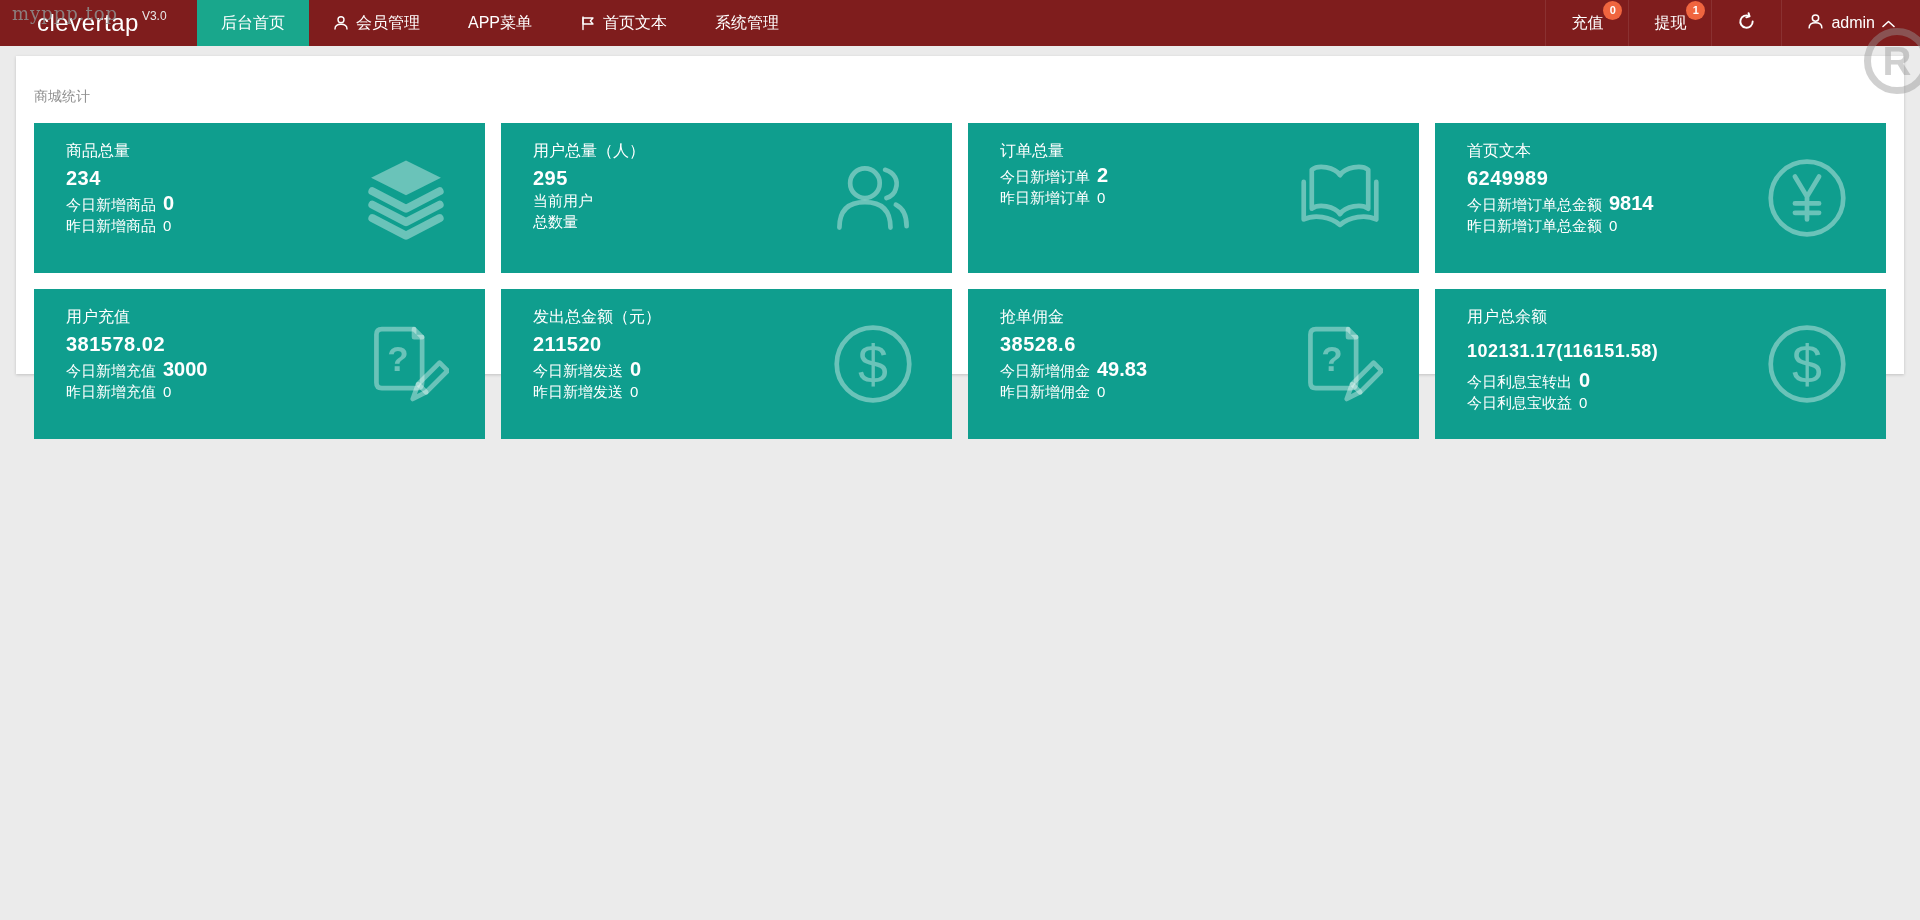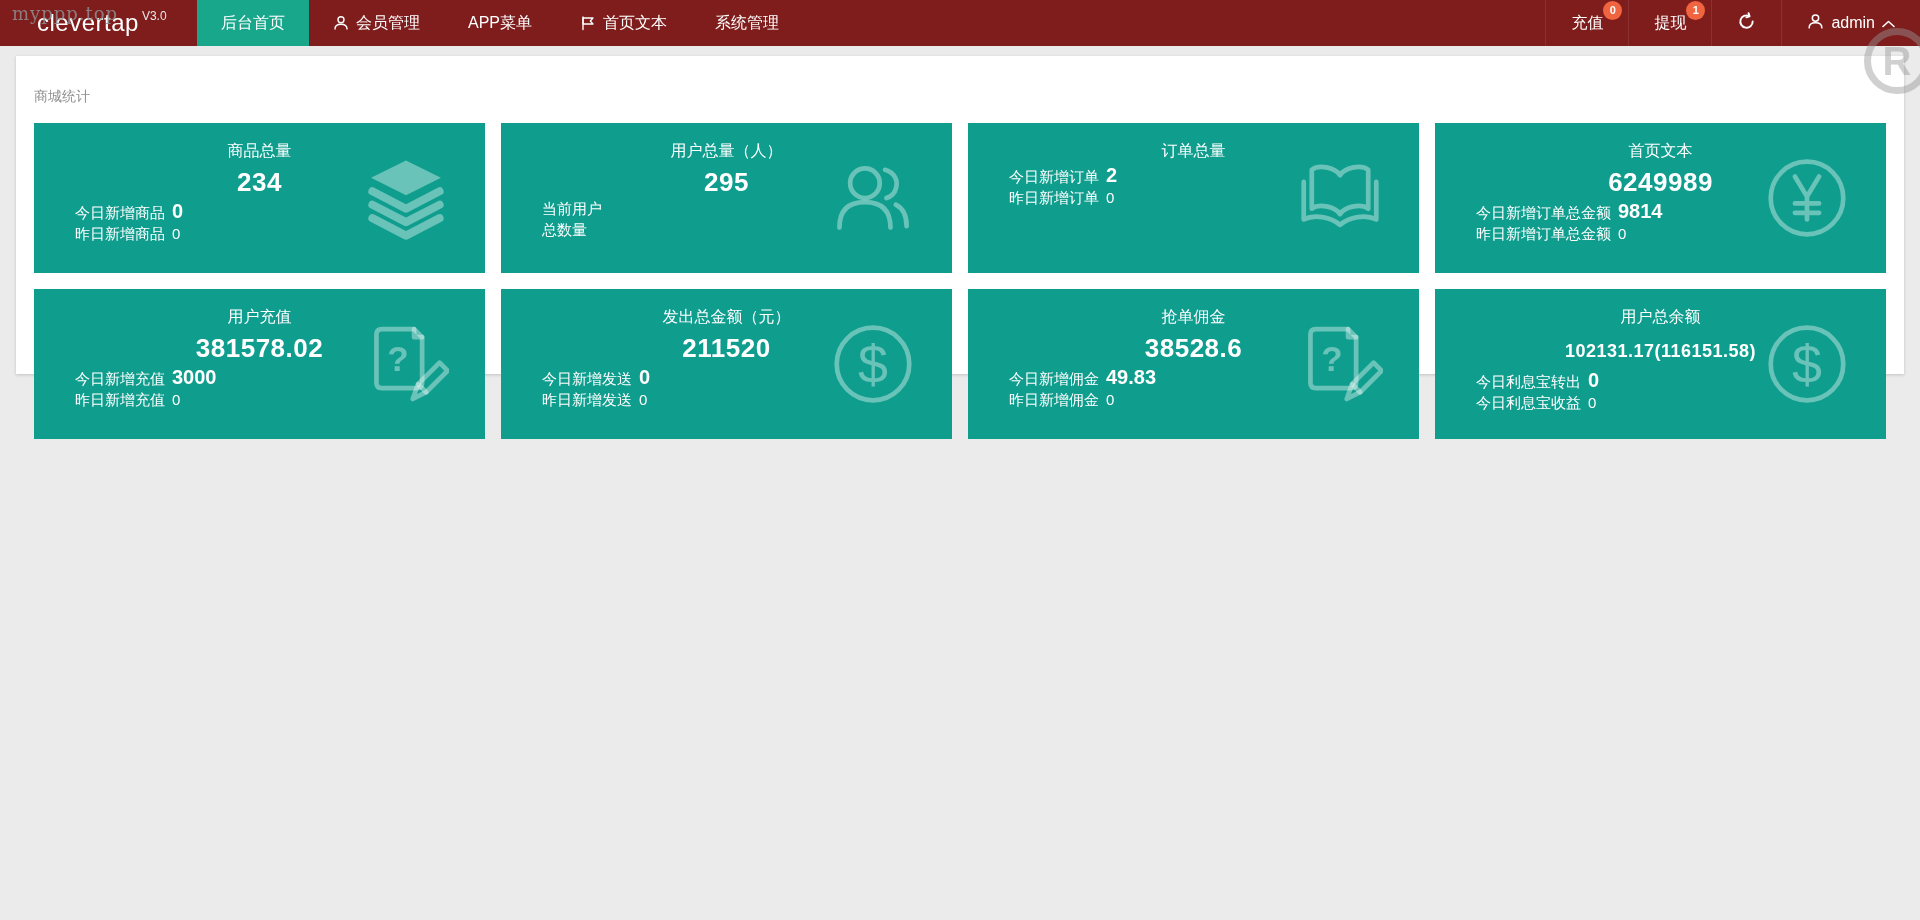--- a/index.html
+++ b/index.html
@@ -62,24 +62,24 @@
     background:#fff; box-shadow:0 1px 3px rgba(0,0,0,0.18);
   }
   .panel-title { padding:32px 0 0 18px; color:#8f8f8f; font-size:14px; }
 
   .cards {
     display:grid; grid-template-columns:repeat(4,1fr);
     gap:16px; margin:17px 18px 0;
   }
   .card {
     position:relative; height:150px; background:#0f9e8e; color:#fff;
-    padding:15px 41px; overflow:hidden; cursor:pointer;text-align:center;
+    padding:15px 32px; overflow:hidden; cursor:pointer;
   }
   .card-title { font-size:16px; font-weight:400; margin-top:3px; }
-  .card-value { font-size:26px; font-weight:700; margin-top:5px; letter-spacing:0.5px; }
+  .card-value { font-size:20px; font-weight:700; margin-top:5px; letter-spacing:0.5px; }
   .card-value.small { font-size:18px; margin-top:13px; padding-bottom:5px; }
   .card-line { font-size:15px; margin-top:2px; display:flex; align-items:baseline; }
   .card-line .val-strong { font-size:20px; font-weight:700; margin-left:7px; }
   .card-line .val-plain  { font-size:15px; font-weight:400; margin-left:7px; }
   .card-icon {
     position:absolute; right:36px; top:50%; transform:translateY(-50%);
     width:86px; height:86px;
   }
   .card-icon svg { width:100%; height:100%; }
   .ic-stroke { stroke:rgba(255,255,255,0.38); fill:none; stroke-width:3.5; stroke-linecap:round; stroke-linejoin:round; }

